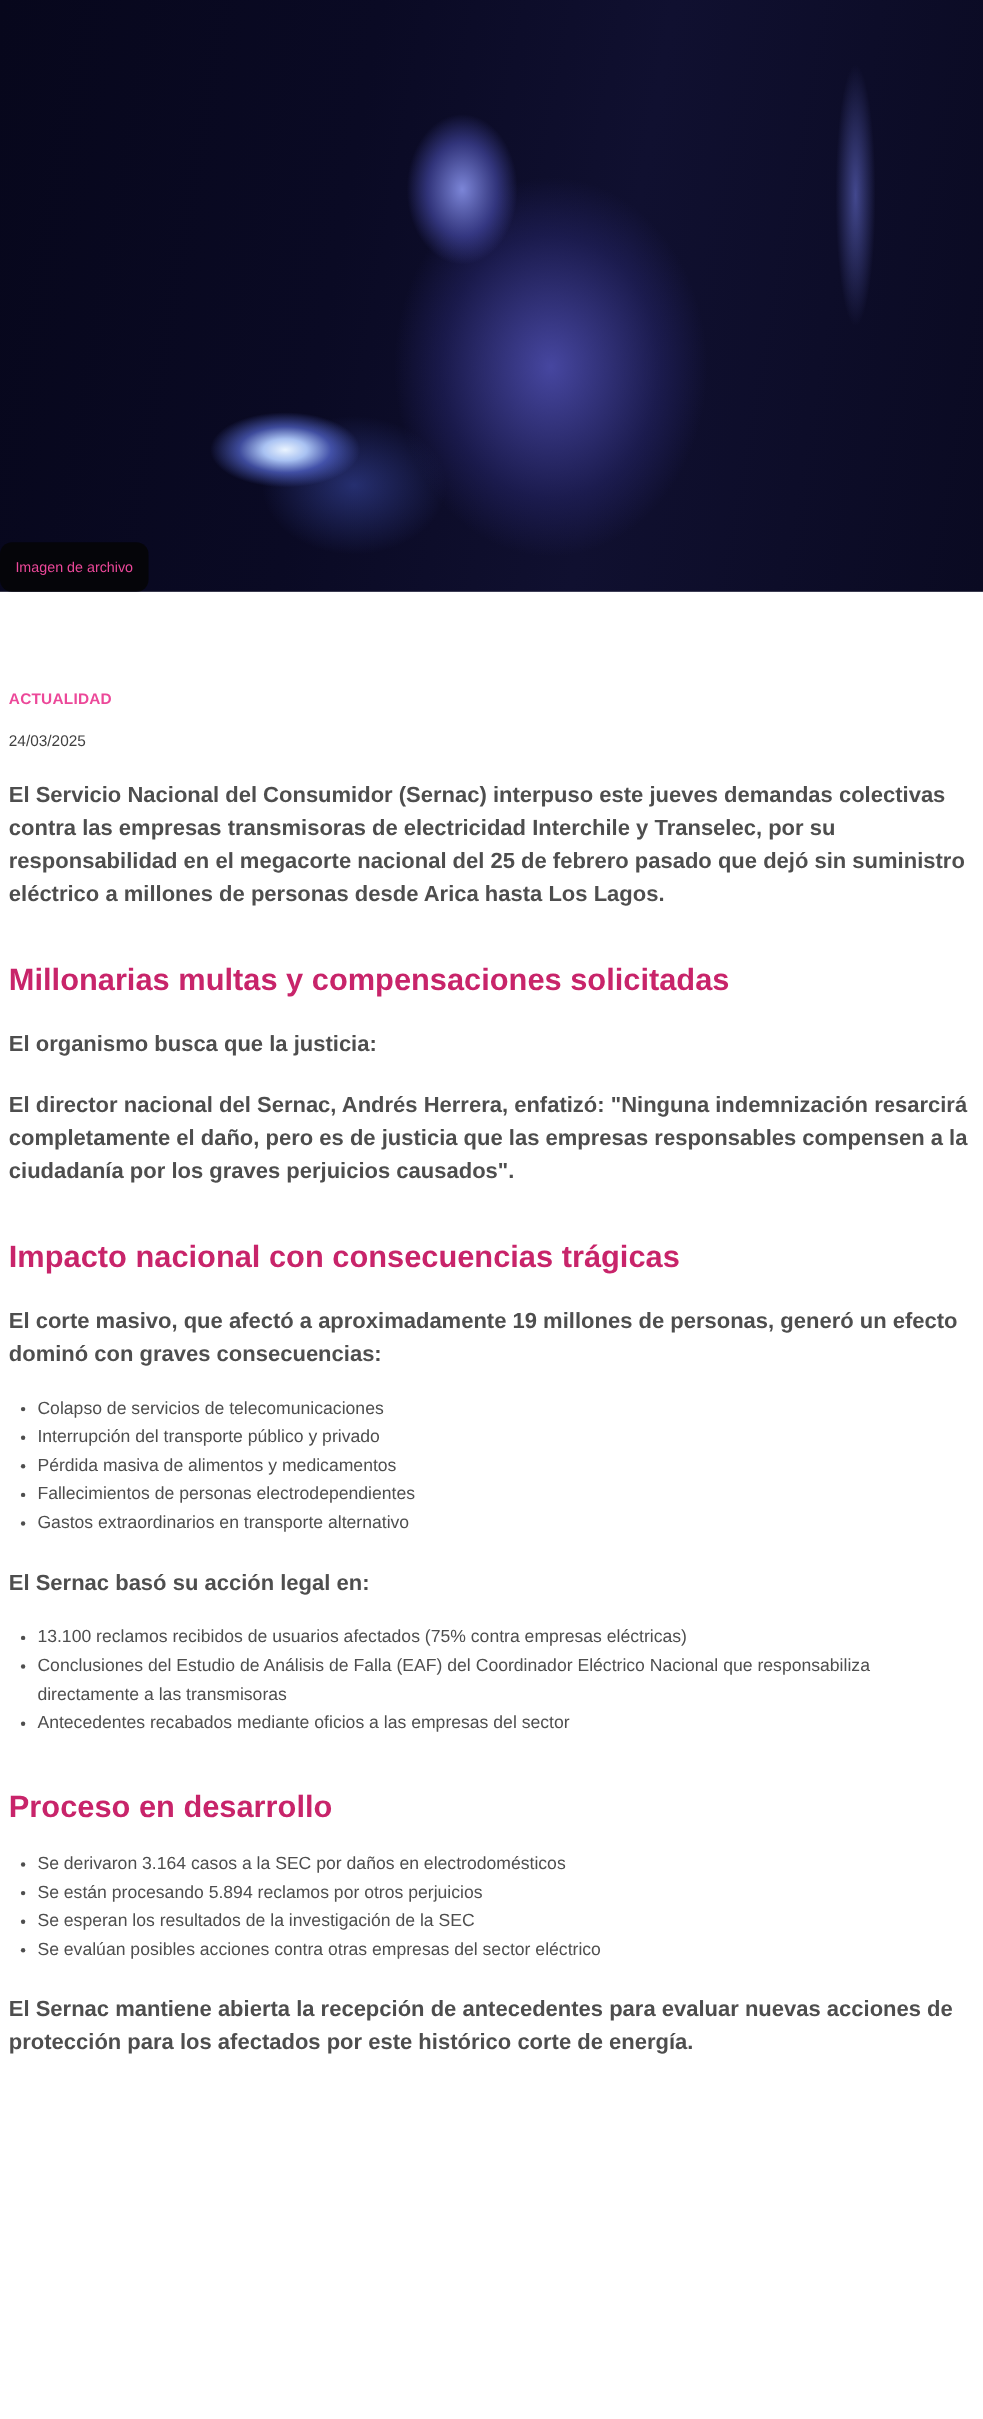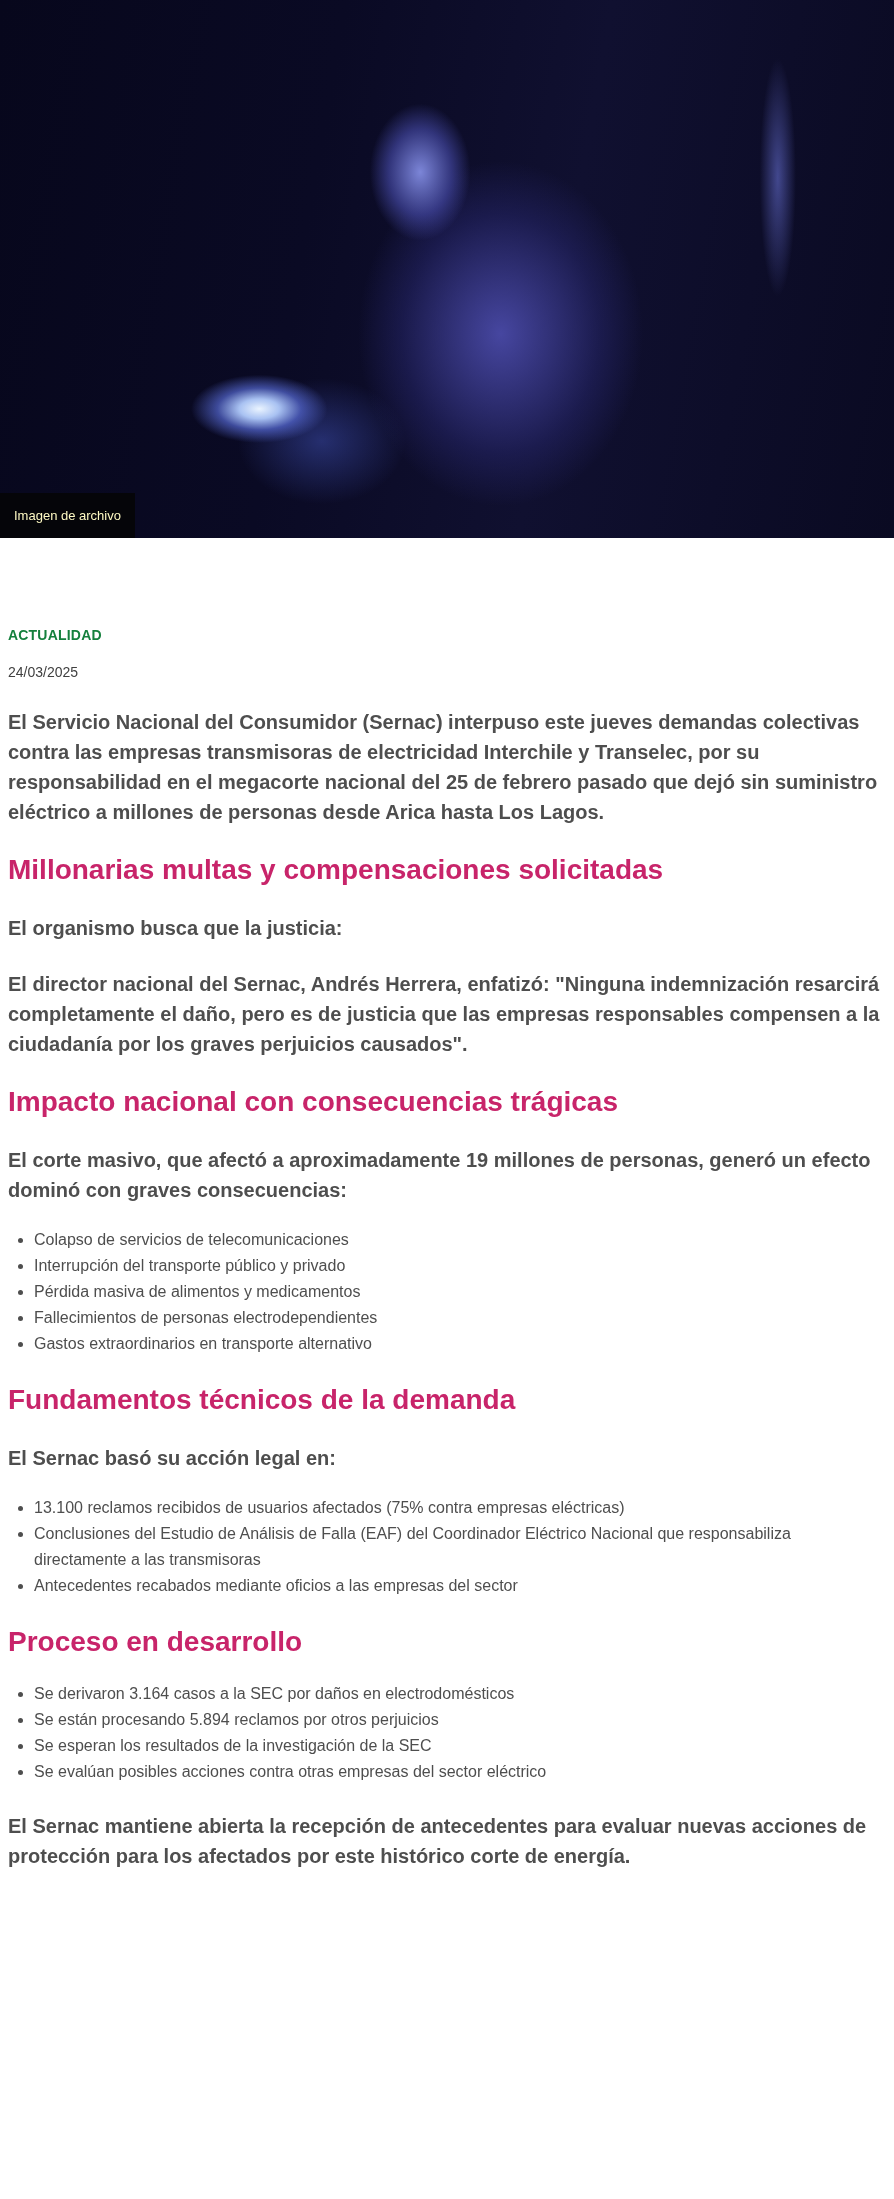--- a/index.html
+++ b/index.html
@@ -19,32 +19,33 @@
       radial-gradient(ellipse 110px 55px at 29% 76%, #eaf4ff 0%, #a9c2f2 18%, rgba(90,110,220,0.65) 38%, rgba(20,25,80,0) 62%),
       radial-gradient(ellipse 70px 95px at 47% 32%, rgba(130,140,225,0.95) 0%, rgba(80,85,190,0.55) 45%, rgba(10,10,50,0) 72%),
       radial-gradient(ellipse 190px 230px at 56% 62%, rgba(80,80,180,0.85) 0%, rgba(45,45,125,0.4) 52%, rgba(8,8,40,0) 75%),
       radial-gradient(ellipse 26px 170px at 87% 33%, rgba(110,120,225,0.55) 0%, rgba(0,0,40,0) 70%),
       radial-gradient(ellipse 120px 90px at 36% 82%, rgba(70,90,200,0.45) 0%, rgba(0,0,40,0) 70%),
       linear-gradient(100deg, #07071c 0%, #0a0a24 35%, #101030 62%, #0a0a22 100%);
   }
   .hero-caption {
     position: absolute; left: 0; bottom: 0;
     background: rgba(5,5,8,0.92);
-    color: #fef9c3;
+    color: #ec4899;
     font-size: 13px; line-height: 13px;
     padding: 16px 14px;
+    border-radius: 11px;
   }
 
   
   .article { padding: 0 8px 16px 8px; color: #4e4e4e; }
 
   .category {
     display: inline-block;
     margin-top: 89px;
-    color: #15803d;
+    color: #ec4899;
     font-size: 14px; font-weight: bold;
     letter-spacing: 0.2px;
     text-decoration: none;
   }
   h1.title {
     margin: 20px 0 0 0;
     color: #2e2e2e;
     font-size: 34px; font-weight: bold;
     line-height: 45px;
   }
@@ -53,21 +54,21 @@
     color: #404040;
     font-size: 14px; line-height: 17px;
   }
   p.body-p {
     margin: 26px 0 0 0;
     font-size: 20px; line-height: 30px;
     color: #4e4e4e;
     font-weight: bold;
   }
   h2.section-h {
-    margin: 26px 0 0 0;
+    margin: 46px 0 0 0;
     color: #c8246a;
     font-size: 28px; font-weight: bold;
     line-height: 34px;
   }
   ul.bullets {
     margin: 22px 0 0 0;
     padding: 0 0 0 26px;
     font-size: 16px; line-height: 26px;
     color: #4e4e4e;
   }
@@ -106,21 +107,20 @@
         <li>Colapso de servicios de telecomunicaciones</li>
         <li>Interrupción del transporte público y privado</li>
         <li>Pérdida masiva de alimentos y medicamentos</li>
         <li>Fallecimientos de personas electrodependientes</li>
         <li>Gastos extraordinarios en transporte alternativo</li>
       </ul>
     </section>
 
     
     <section>
-      <h2 class="section-h">Fundamentos técnicos de la demanda</h2>
       <p class="body-p">El Sernac basó su acción legal en:</p>
       <ul class="bullets">
         <li>13.100 reclamos recibidos de usuarios afectados (75% contra empresas eléctricas)</li>
         <li>Conclusiones del Estudio de Análisis de Falla (EAF) del Coordinador Eléctrico Nacional que responsabiliza directamente a las transmisoras</li>
         <li>Antecedentes recabados mediante oficios a las empresas del sector</li>
       </ul>
     </section>
 
     
     <section>

